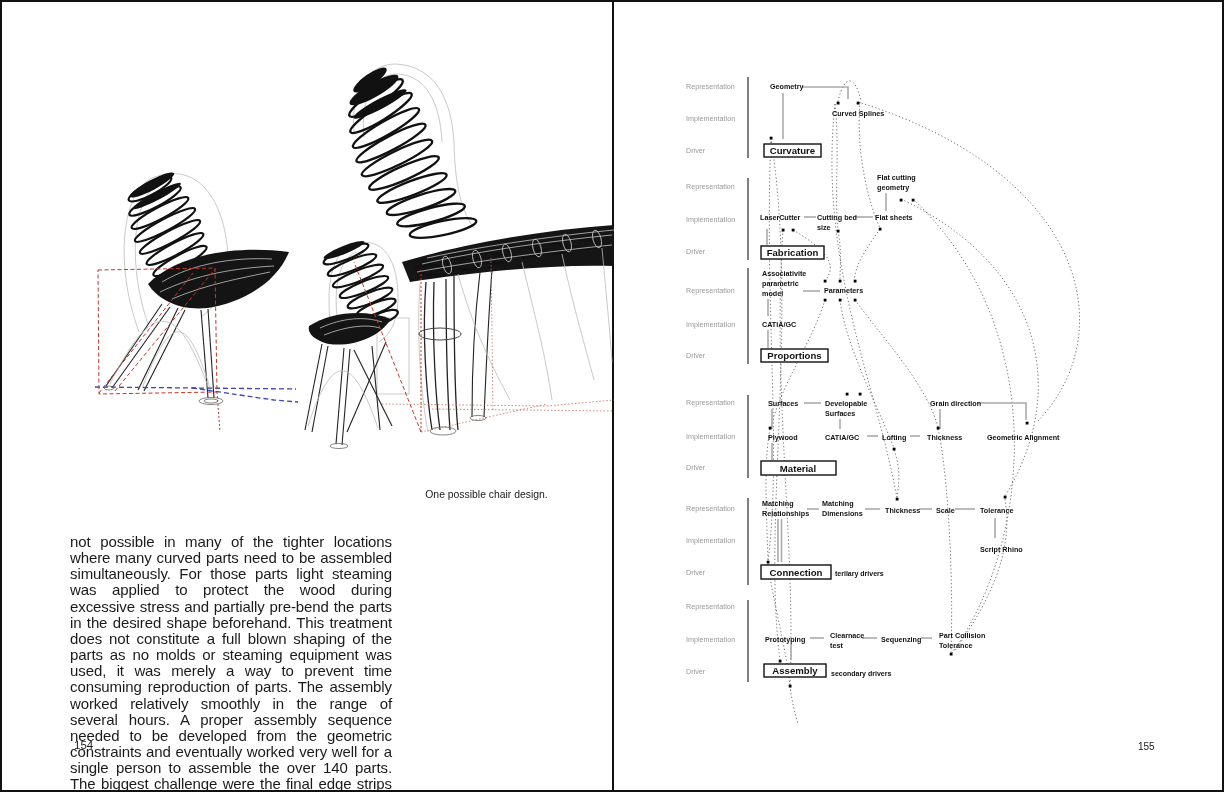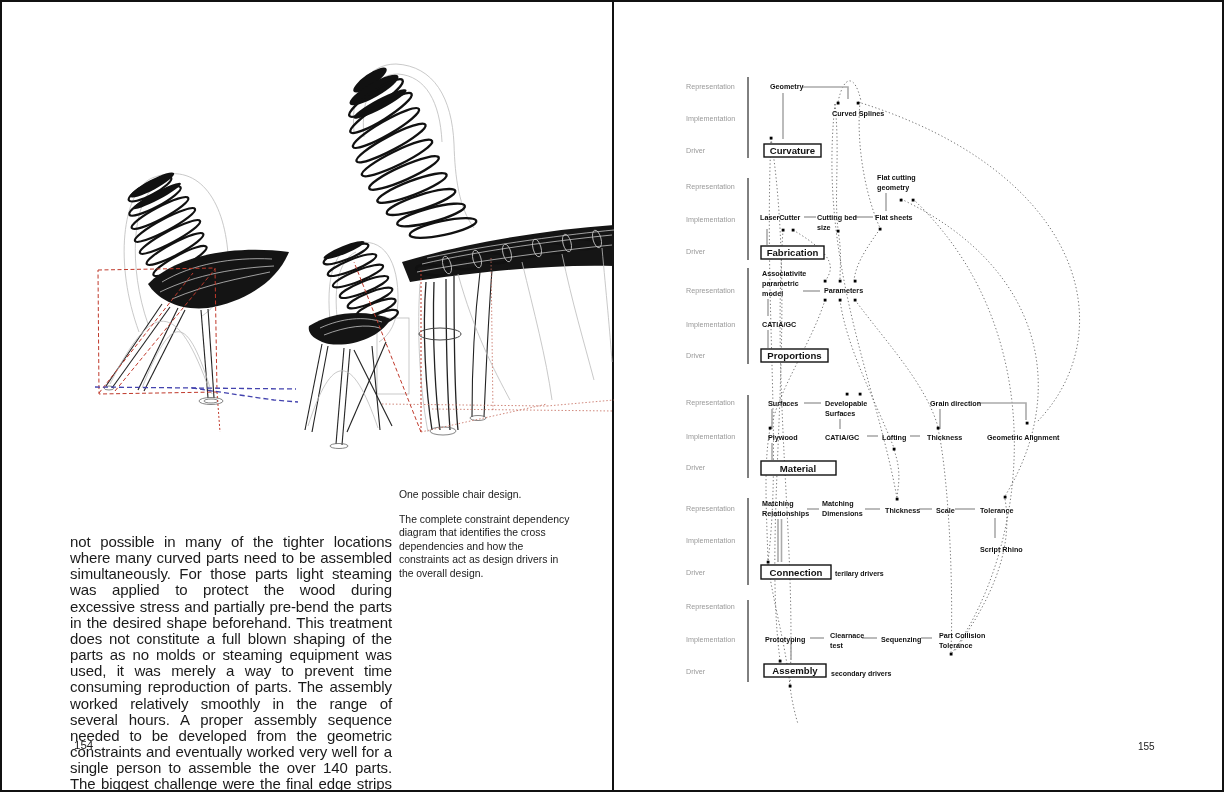--- a/index.html
+++ b/index.html
@@ -1,18 +1,18 @@
 <!DOCTYPE html>
 <html><head>
 <meta charset="utf-8">
 <style>
   html,body{margin:0;padding:0;background:#e8e8e8;font-family:"Liberation Sans",sans-serif;}
   #spread{position:relative;width:1224px;height:792px;background:#fff;border:2px solid #111;box-sizing:border-box;overflow:hidden;}
   #divider{position:absolute;left:610px;top:0;width:2px;height:792px;background:#111;}
-  .pageText{position:absolute;color:#1a1a1a;}
+  .pageText{position:absolute;color:#1a1a1a;text-align:center;}
   #bodyText{left:68px;top:486px;width:322px;font-size:15px;line-height:16.15px;letter-spacing:-0.1px;text-align:justify;margin-top:46px;}
   #caption1{left:397px;top:486px;width:175px;font-size:10.4px;line-height:13.2px;}
   #caption2{left:397px;top:511px;width:172px;font-size:10.4px;line-height:13.4px;}
   #pageNumLeft{left:72px;top:737px;font-size:11.5px;}
   #pageNumRight{left:1136px;top:739px;font-size:10px;}
   svg{position:absolute;top:0;}
   #chairFig{left:0;}
   #diagram{left:612px;}
   .nodeT{font-family:"Liberation Sans",sans-serif;font-size:7.2px;font-weight:bold;fill:#111;}
   .rowT{font-family:"Liberation Sans",sans-serif;font-size:7.2px;fill:#999;}
@@ -162,21 +162,20 @@
     </g>
 
     <g fill="none" stroke-width="1.3" stroke-dasharray="5,3" stroke="#4343ae">
       <path d="M93,385 L294,387"></path>
       <path d="M190,386 C225,391 250,395 272,398 L296,400"></path>
     </g>
   </svg>
 
   <div id="bodyText" class="pageText">not possible in many of the tighter locations where many curved parts need to be assembled simultaneously. For those parts light steaming was applied to protect the wood during excessive stress and partially pre-bend the parts in the desired shape beforehand. This treatment does not constitute a full blown shaping of the parts as no molds or steaming equipment was used, it was merely a way to prevent time consuming reproduction of parts. The assembly worked relatively smoothly in the range of several hours. A proper assembly sequence needed to be developed from the geometric constraints and eventually worked very well for a single person to assemble the over 140 parts. The biggest challenge were the final edge strips since they required the connection of all parts at the same time. The legs were only partially successful due to them</div>
   <div id="caption1" class="pageText">One possible chair design.</div>
-  <div id="caption2" class="pageText">The complete constraint dependency diagram that identifies the cross dependencies and how the constraints act as design drivers in the overall design.</div>
   <div id="pageNumLeft" class="pageText">154</div>
   <div id="pageNumRight" class="pageText">155</div>
 
   <svg id="diagram" width="612" height="792" viewBox="0 0 612 792">
 
     <g>
       <path class="dash" d="M157,136 C150,300 168,450 154,559"></path>
       <path class="dash" d="M157,136 C185,320 148,520 166,658"></path>
       <path class="dash" d="M169,228 C158,390 182,540 176,683"></path>
       <path class="dash" d="M221,102 C204,260 262,380 283,496"></path>

